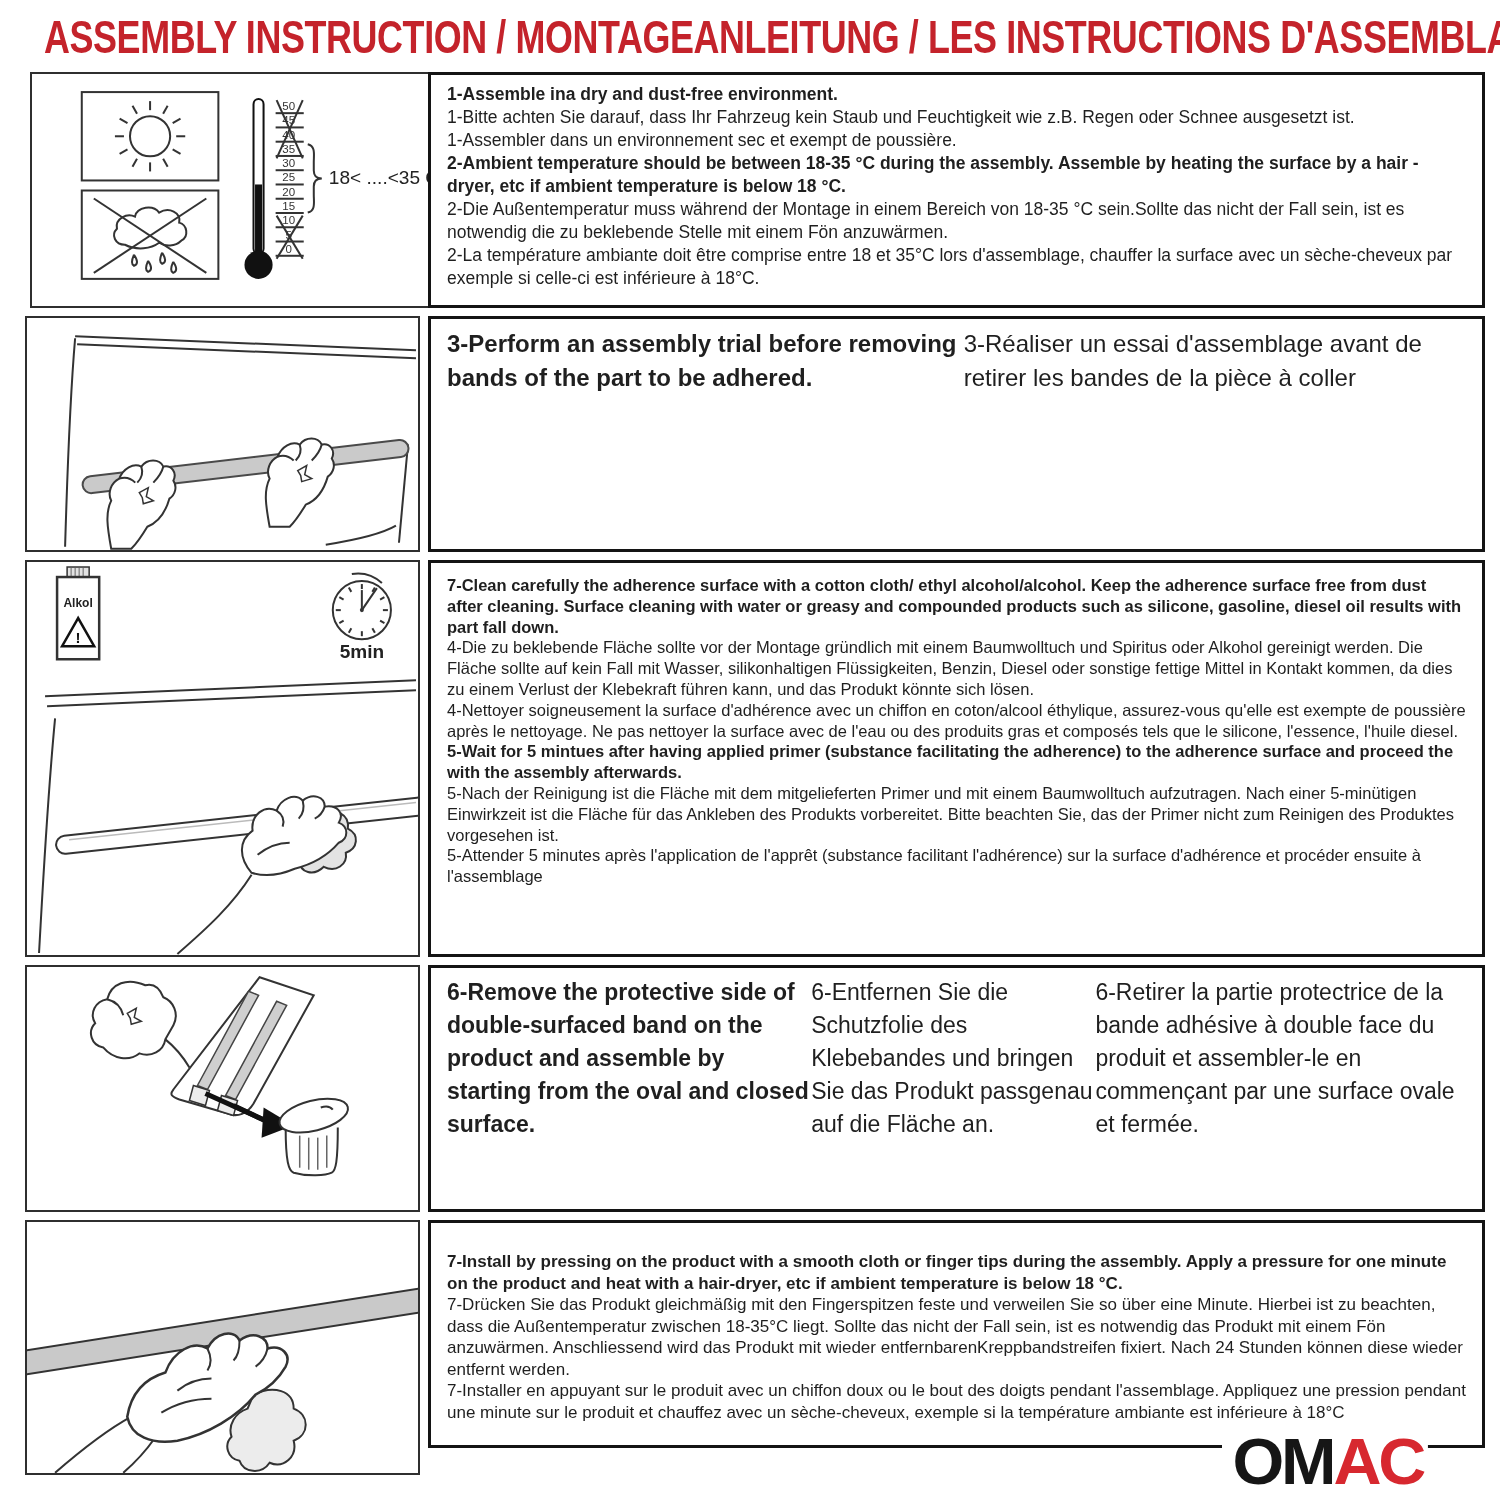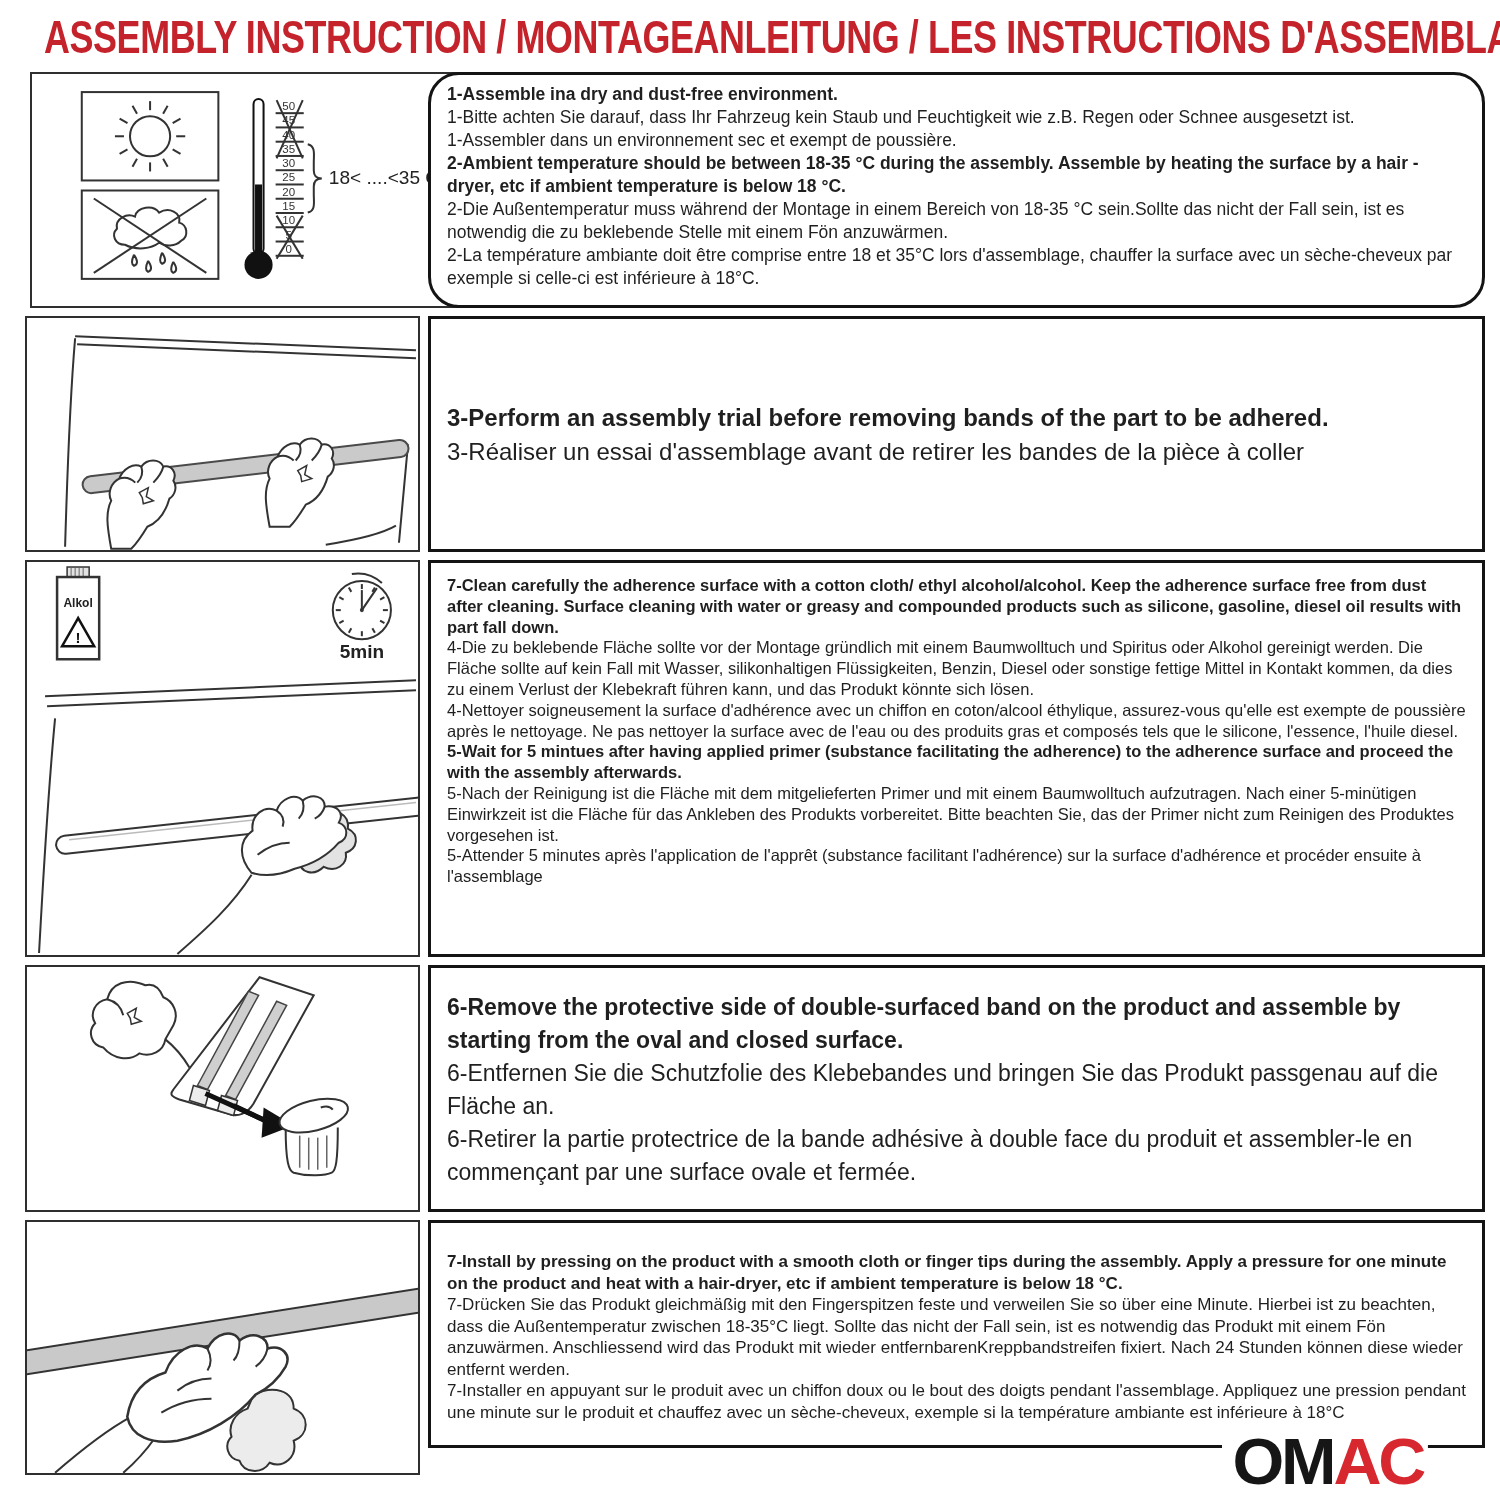--- a/index.html
+++ b/index.html
@@ -16,21 +16,21 @@
     position:absolute;border:2.5px solid #2f2f2f;background:#fff;box-sizing:border-box;
   }
   .imgbox svg{display:block;width:100%;height:100%;}
   .textbox{
     position:absolute;border:3px solid #141414;background:#fff;box-sizing:border-box;
     padding:8px 16px 6px 16px;
   }
   .textbox p{margin:0;}
   .b{font-weight:bold;}
   .gap{margin-top:22px;}
-  .vcenter{display:flex;flex-direction:column;justify-content:center;}
+  .vcenter{display:flex;justify-content:center;}
   .fs-small{font-size:17.5px;line-height:23px;}
   .fs-mid{font-size:16.5px;line-height:20.8px;}
   .fs-big{font-size:24px;line-height:34px;}
   .fs-big2{font-size:23px;line-height:33px;}
   .fs-last{font-size:17px;line-height:21.5px;}
   .logo{
     position:absolute;left:1222px;top:1430px;z-index:5;background:#fff;
     font-weight:700;font-size:64px;line-height:64px;letter-spacing:-3px;
     padding:0 4px 4px 10px;transform:scaleX(1.04);transform-origin:left top;
   }
@@ -108,21 +108,21 @@
             <line x1="246" y1="26" x2="220" y2="84"></line>
           <line x1="220" y1="141" x2="246" y2="184"></line>
             <line x1="246" y1="141" x2="220" y2="184"></line>
         </g>
       </g>
       <path class="ln" stroke-width="1.6" d="M251,70 C259,72 257,80 257,88 L257,96 C257,102 260,104 265,104 C260,104 257,106 257,112 L257,120 C257,128 259,136 251,138"></path>
       <text x="272" y="110" font-size="19" fill="#222">18&lt; ....&lt;35 C</text>
     </g>
   </svg>
 </div>
-<div class="textbox fs-small" style="left:428px;top:72px;width:1057px;height:236px;border-radius:31px;">
+<div class="textbox fs-small" style="left:428px;top:72px;width:1057px;height:236px;">
   <p class="b">1-Assemble ina dry and dust-free environment.</p>
   <p>1-Bitte achten Sie darauf, dass Ihr Fahrzeug kein Staub und Feuchtigkeit wie z.B. Regen oder Schnee ausgesetzt ist.</p>
   <p>1-Assembler dans un environnement sec et exempt de poussière.</p>
   <p class="b gap">2-Ambient temperature should be between 18-35 °C  during the assembly. Assemble by heating the surface by a hair -dryer, etc if ambient temperature is below 18 °C.</p>
   <p>2-Die Außentemperatur muss während der Montage in einem Bereich von 18-35 °C  sein.Sollte das nicht der Fall sein, ist es notwendig die zu beklebende Stelle mit einem Fön anzuwärmen.</p>
   <p>2-La température ambiante doit être comprise entre 18 et 35°C lors d'assemblage, chauffer la surface avec un sèche-cheveux par exemple si celle-ci est inférieure à 18°C.</p>
 </div>
 
 <div class="imgbox" style="left:25px;top:316px;width:395px;height:236px;">
   <svg viewBox="0 0 390 231">

